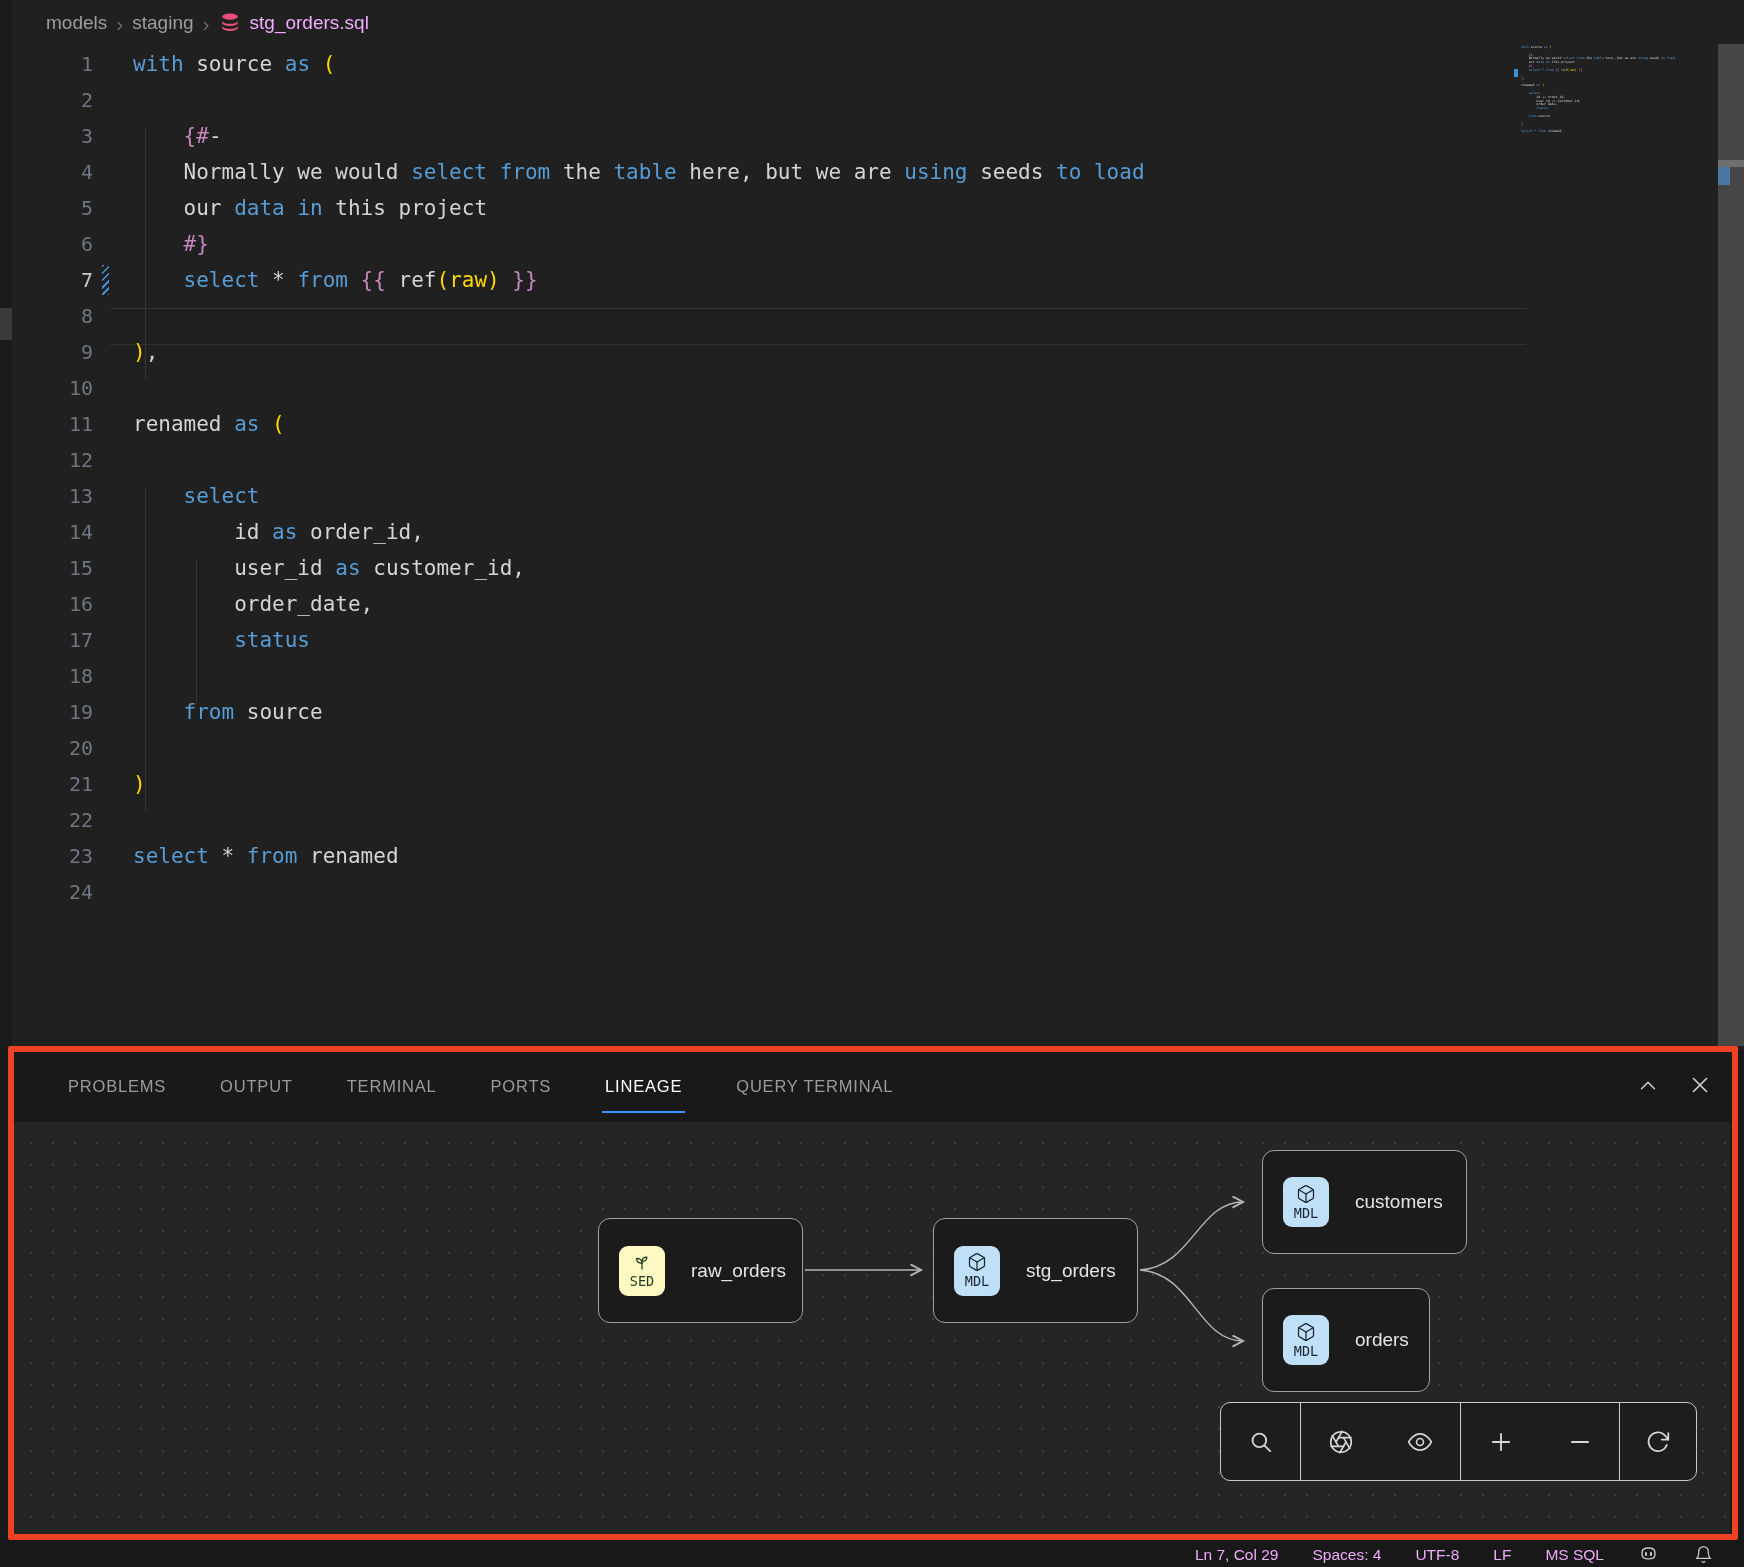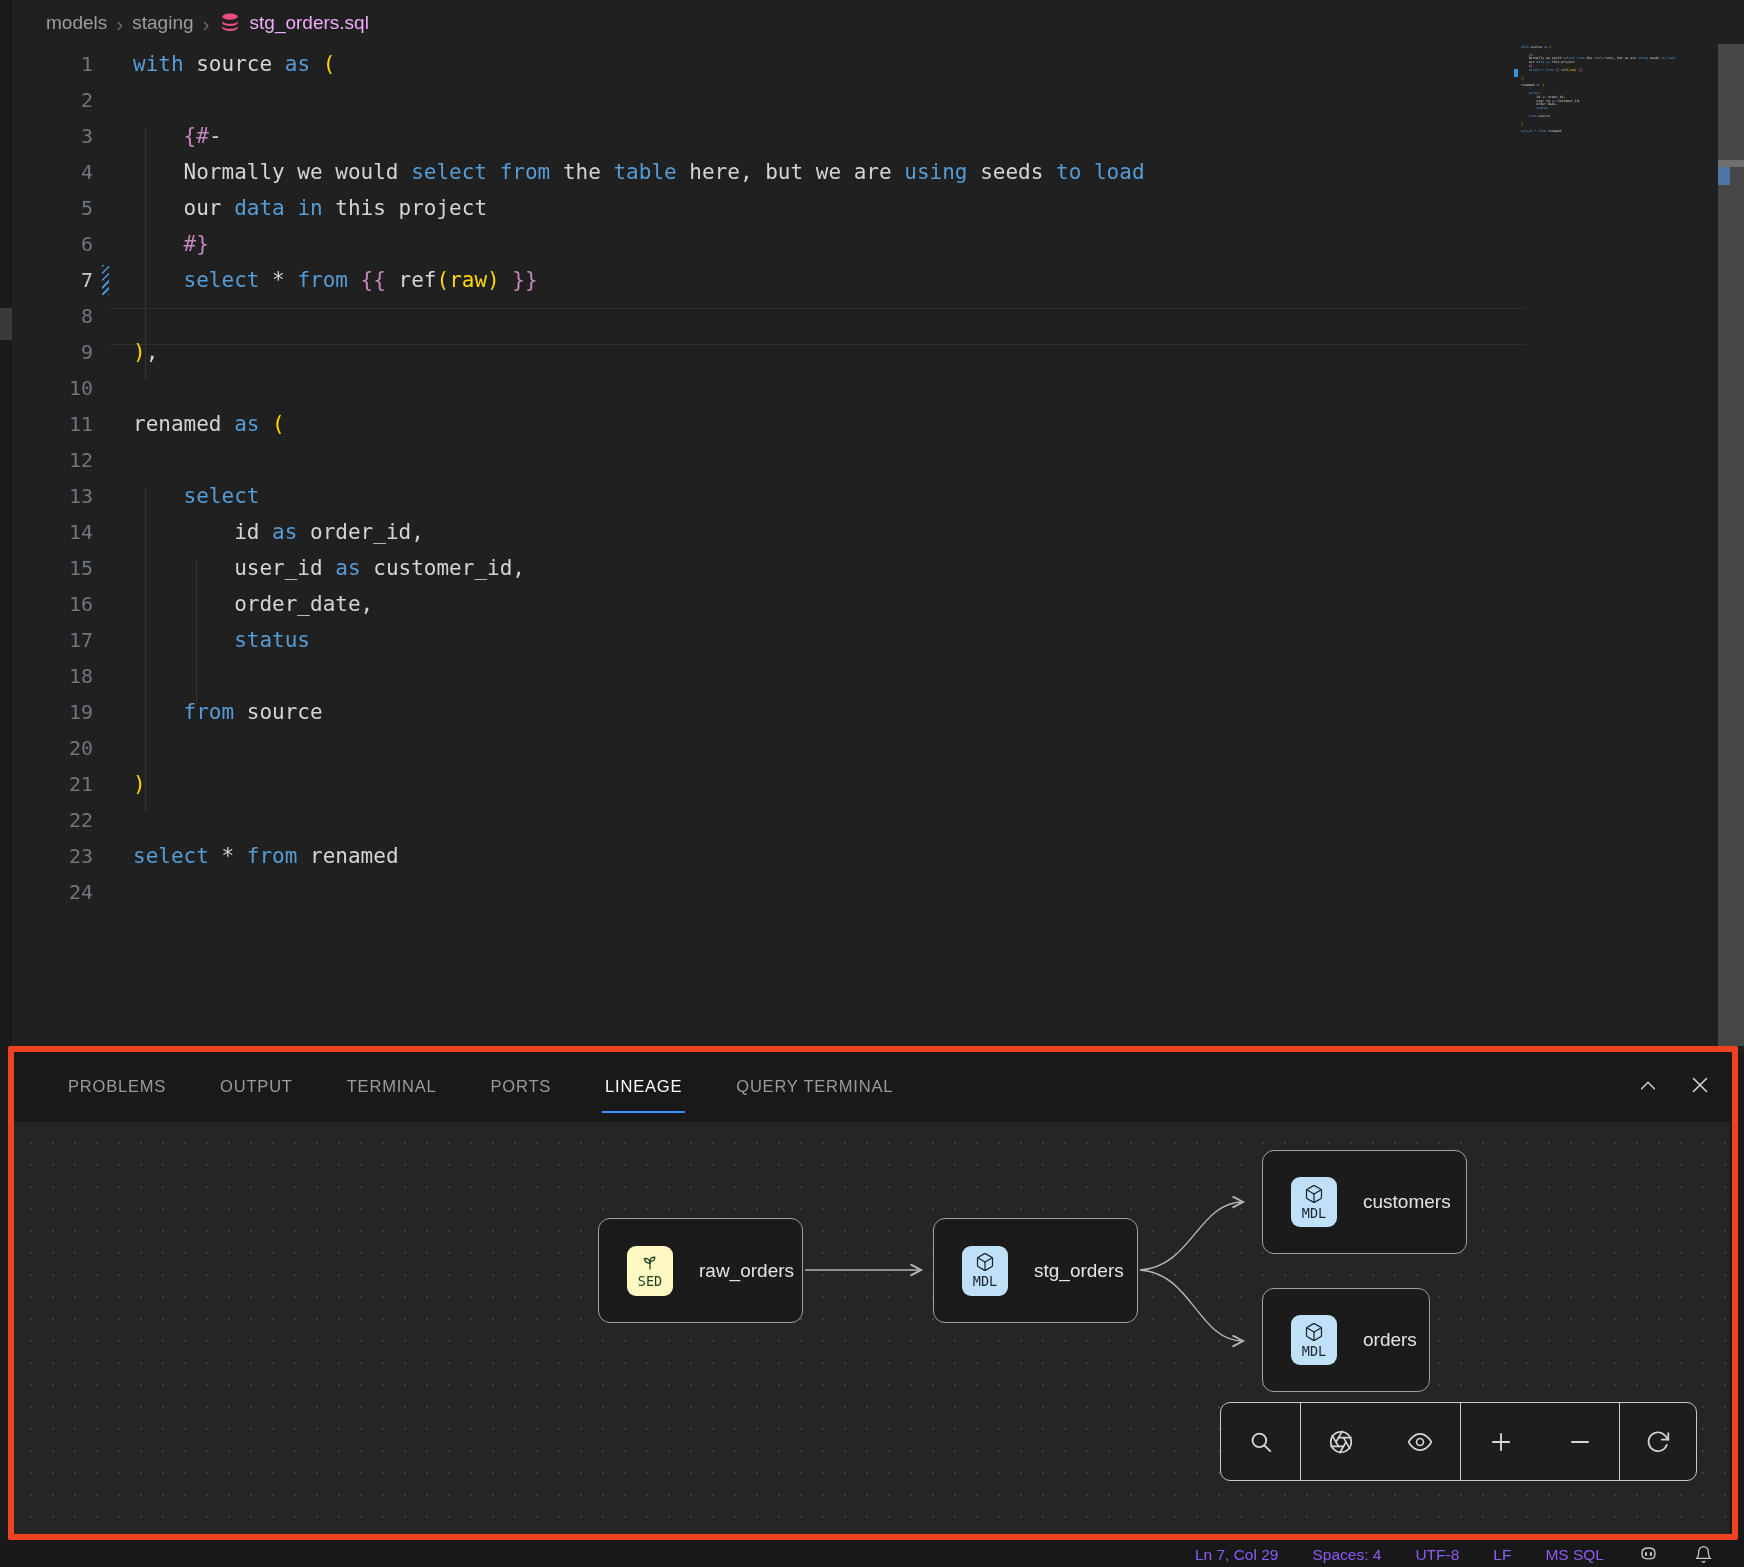--- a/index.html
+++ b/index.html
@@ -49,38 +49,38 @@
   .panel-action { position:absolute; width:36px; height:36px; display:flex; align-items:center; justify-content:center;
      background:none; border:none; color:#d2d2d2; }
   .panel-action.collapse { left:1630px; top:18px; }
   .panel-action.closebtn { left:1682px; top:17px; }
 
   .lineage-canvas { position:absolute; left:14px; top:72px; width:1716px; height:414px; background:#252525;
      background-image:radial-gradient(circle,#3e3e3e 1.1px,transparent 1.5px); background-size:22px 22px; background-position:6px 10px; }
 
   .edges-svg { position:absolute; left:0; top:0; width:1744px; height:1567px; pointer-events:none; z-index:2; }
 
-  .lnode { position:absolute; display:flex; align-items:center; padding-left:28px; gap:26px; background:#1b1b1b;
+  .lnode { position:absolute; display:flex; align-items:center; padding-left:20px; gap:26px; background:#1b1b1b;
      border:1.5px solid #a0a0a0; border-radius:12px; z-index:3; }
   .lnode .badge { width:46px; height:50px; border-radius:9px; display:flex; flex-direction:column; align-items:center; justify-content:center; gap:1px; }
   .lnode .badge.seed  { background:#fef9c3; color:#1d3b1d; }
   .lnode .badge.model { background:#bfe0f7; color:#1b2430; }
   .lnode .badge .btxt { font-size:13.5px; font-family:"DejaVu Sans Mono", monospace; }
   .lnode .nlabel { font-size:19px; color:#e4e4e4; }
 
   .graph-toolbar { position:absolute; left:1220px; top:1402px; width:477px; height:79px; display:flex;
      border:1.5px solid #c9c9c9; border-radius:10px; background:#1d1d1d; z-index:4; }
   .tb-group { display:flex; align-items:center; justify-content:space-around; color:#d6d6d6; }
   .tb-group + .tb-group { border-left:1.5px solid #c9c9c9; }
   .tb-g0 { width:79px; } .tb-g1 { width:160px; } .tb-g2 { width:159px; } .tb-g3 { flex:1; }
   .tb-btn { background:none; border:none; color:#d6d6d6; display:flex; align-items:center; justify-content:center; width:40px; height:40px; }
 
   
   .status-bar { position:absolute; left:0; top:1542px; width:1744px; height:25px; background:#181818; display:flex;
-     justify-content:flex-end; align-items:center; gap:34px; padding-right:30px; font-size:15.5px; color:#8b5cf6; z-index:6; }
+     justify-content:flex-end; align-items:center; gap:34px; padding-right:30px; font-size:15.5px; color:#f0abfc; z-index:6; }
   .status-item { display:flex; align-items:center; }
   .status-icon { display:inline-flex; width:21px; height:21px; color:#c8c8c8; }
 
   
   .annotation { position:absolute; left:8px; top:1046px; width:1730px; height:494px; border:6px solid #ef4123;
      border-radius:2px; pointer-events:none; z-index:10; }
 
   svg { display:block; }
 </style>
 </head>

